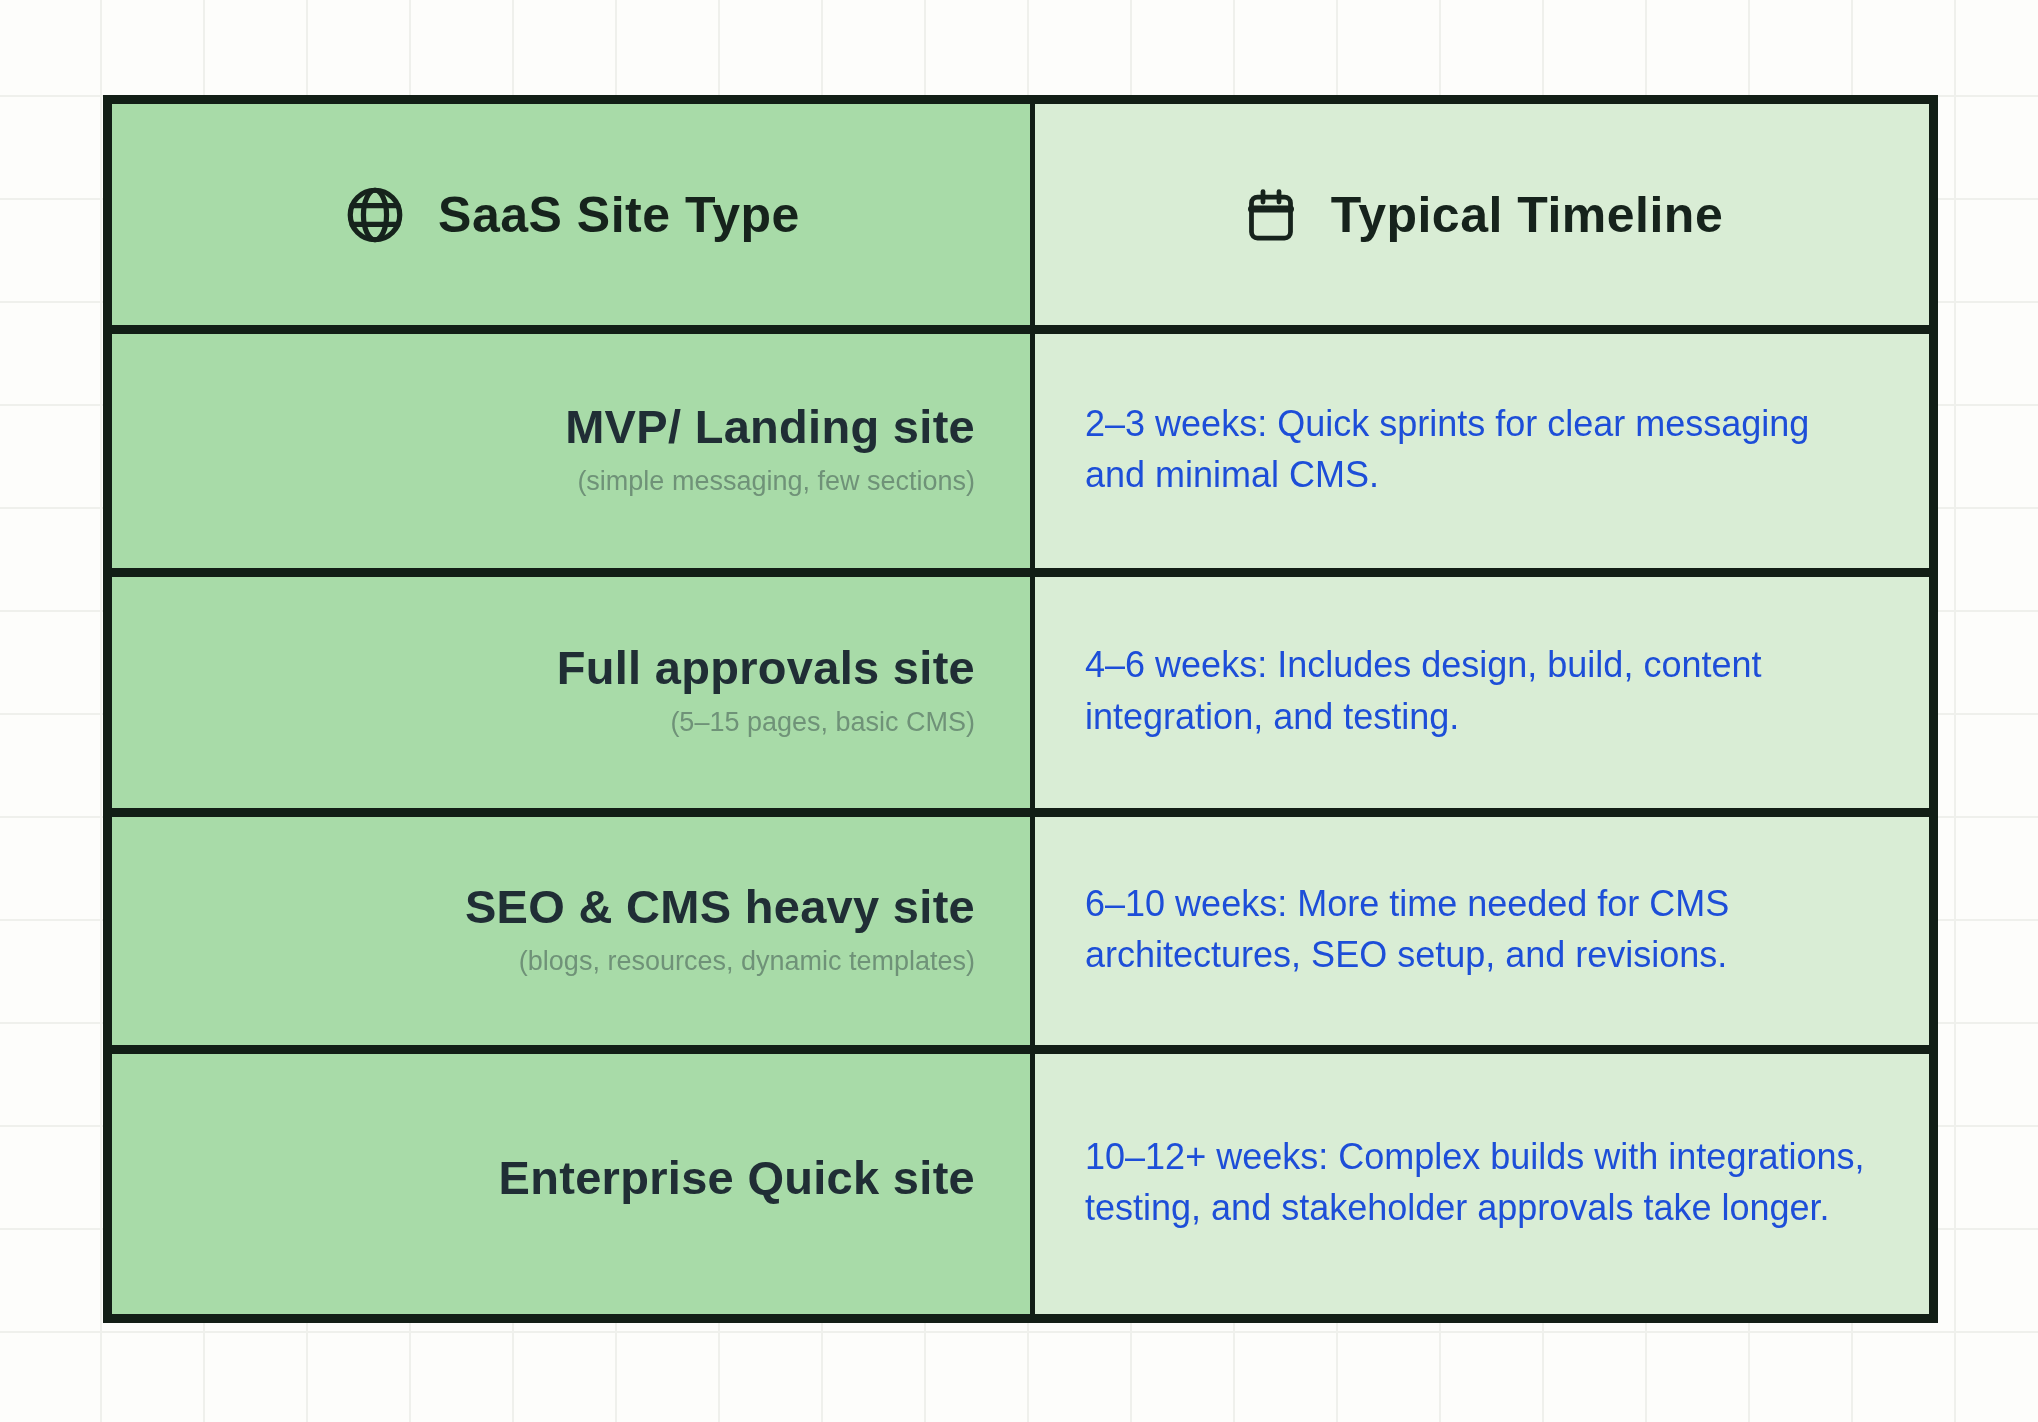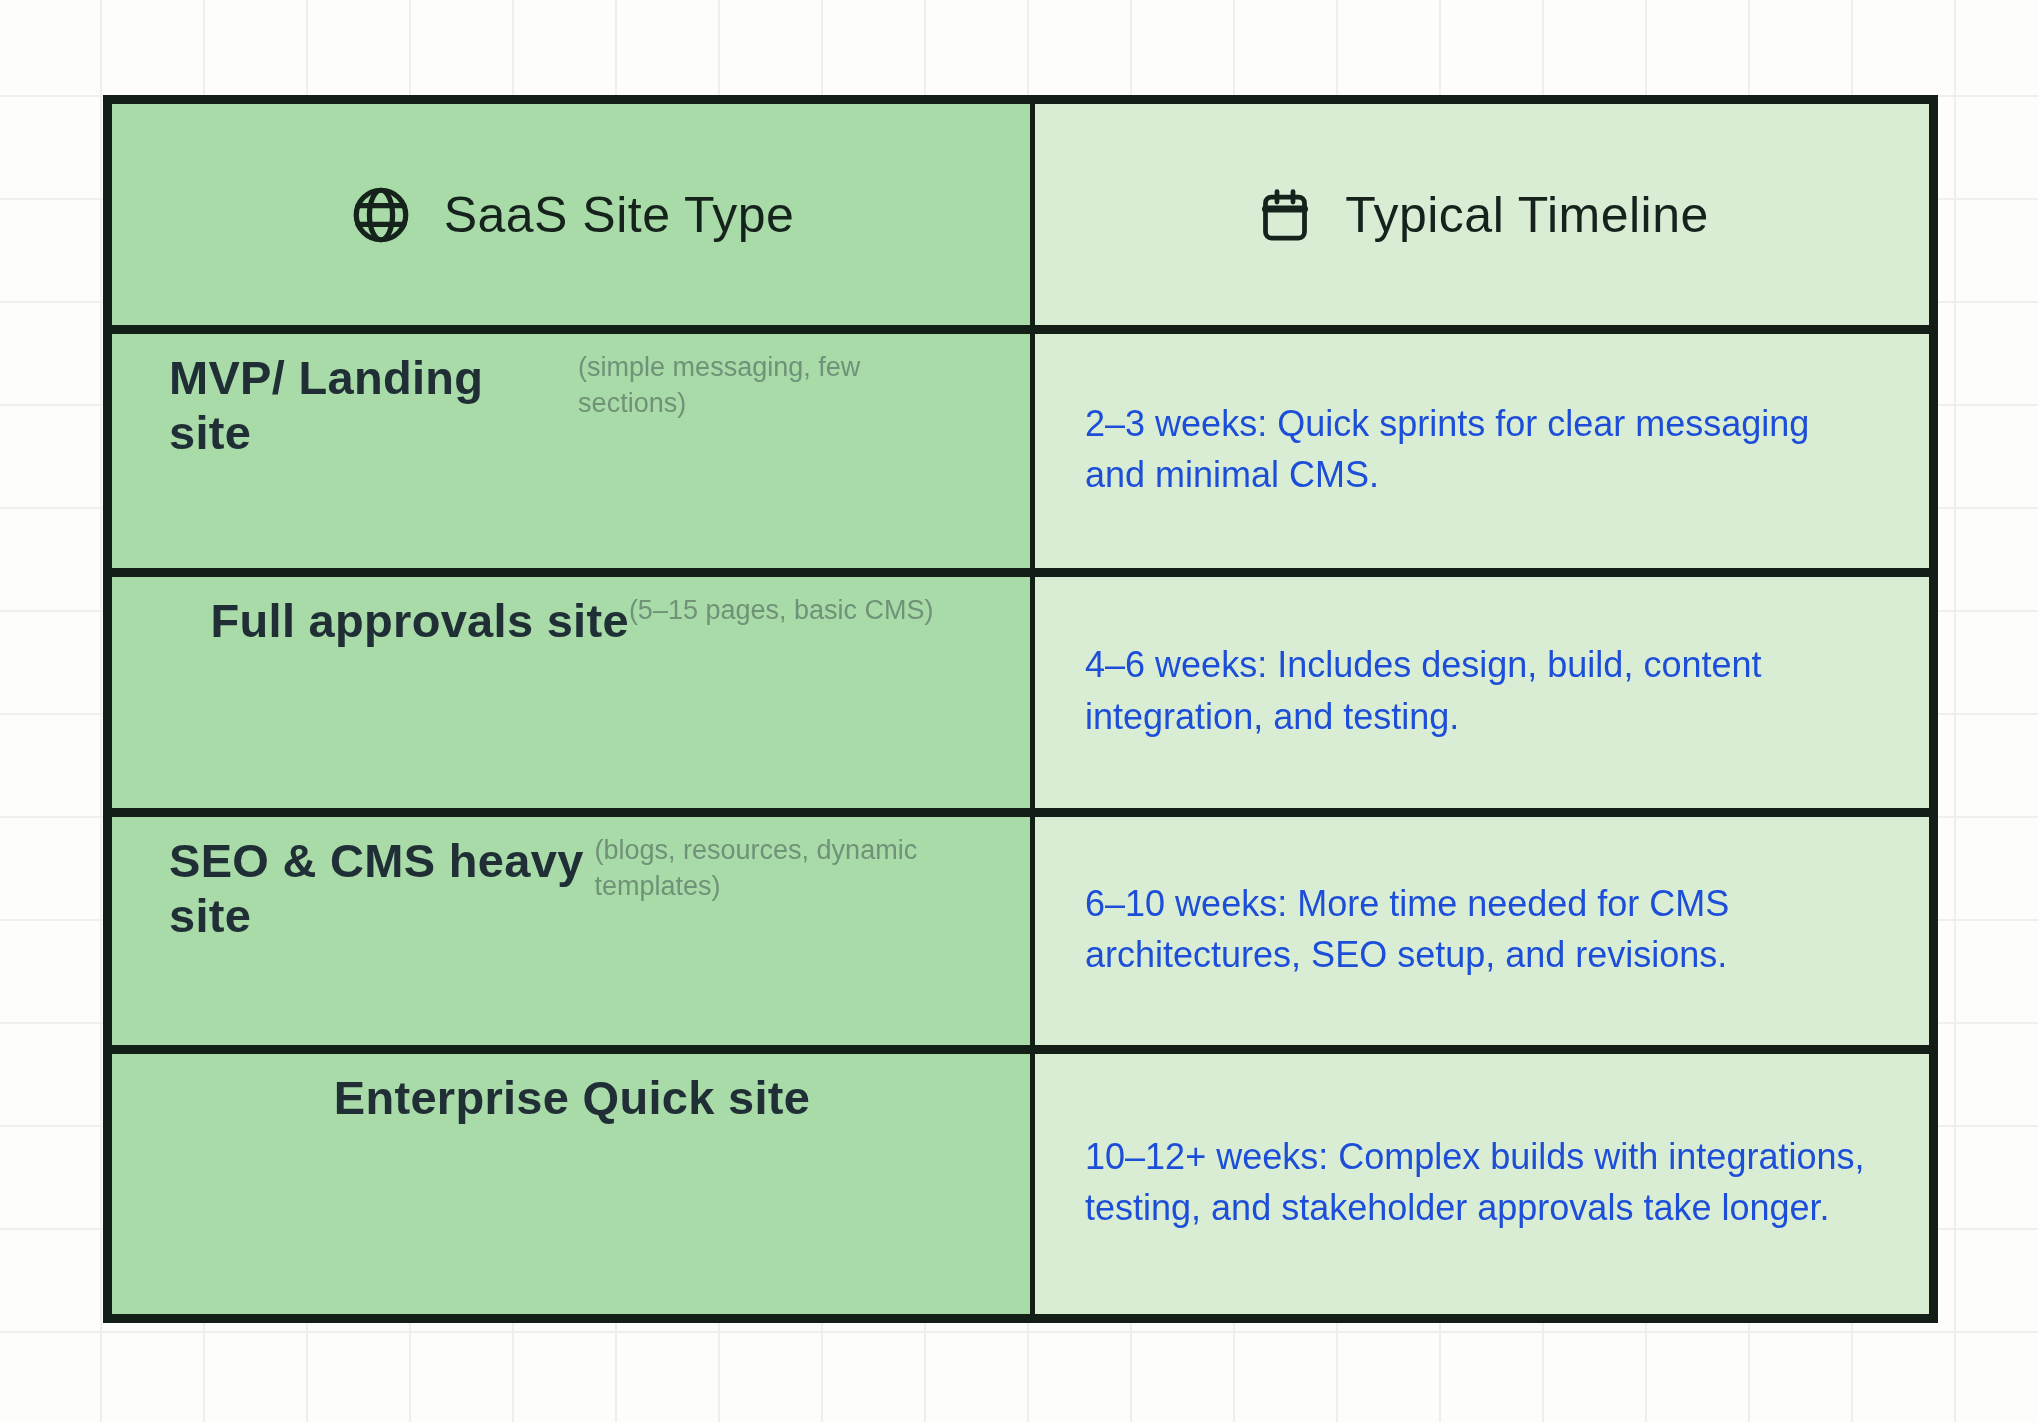--- a/index.html
+++ b/index.html
@@ -47,39 +47,41 @@
     border-top: 9px solid #121e16;
   }
   .cell.header {
     display: flex;
     align-items: center;
     justify-content: center;
     gap: 30px;
   }
   .header-label {
     font-size: 50px;
-    font-weight: 400;
+    font-weight: 700;
     color: #16231c;
     letter-spacing: 0.5px;
   }
   .icon {
     display: inline-flex;
     align-items: center;
     justify-content: center;
   }
   .icon svg {
     stroke: #16231c;
     fill: none;
     stroke-linecap: round;
     stroke-linejoin: round;
   }
   .cell.type-cell {
     display: flex;
+    flex-direction: column;
     justify-content: center;
     padding: 16px 55px 20px 57px;
+    align-items: flex-end;
   }
   .row-title {
     font-size: 47px;
     font-weight: 600;
     color: #202e35;
     letter-spacing: 0.3px;
     margin-bottom: 10px;
   }
   .row-note {
     font-size: 27px;

